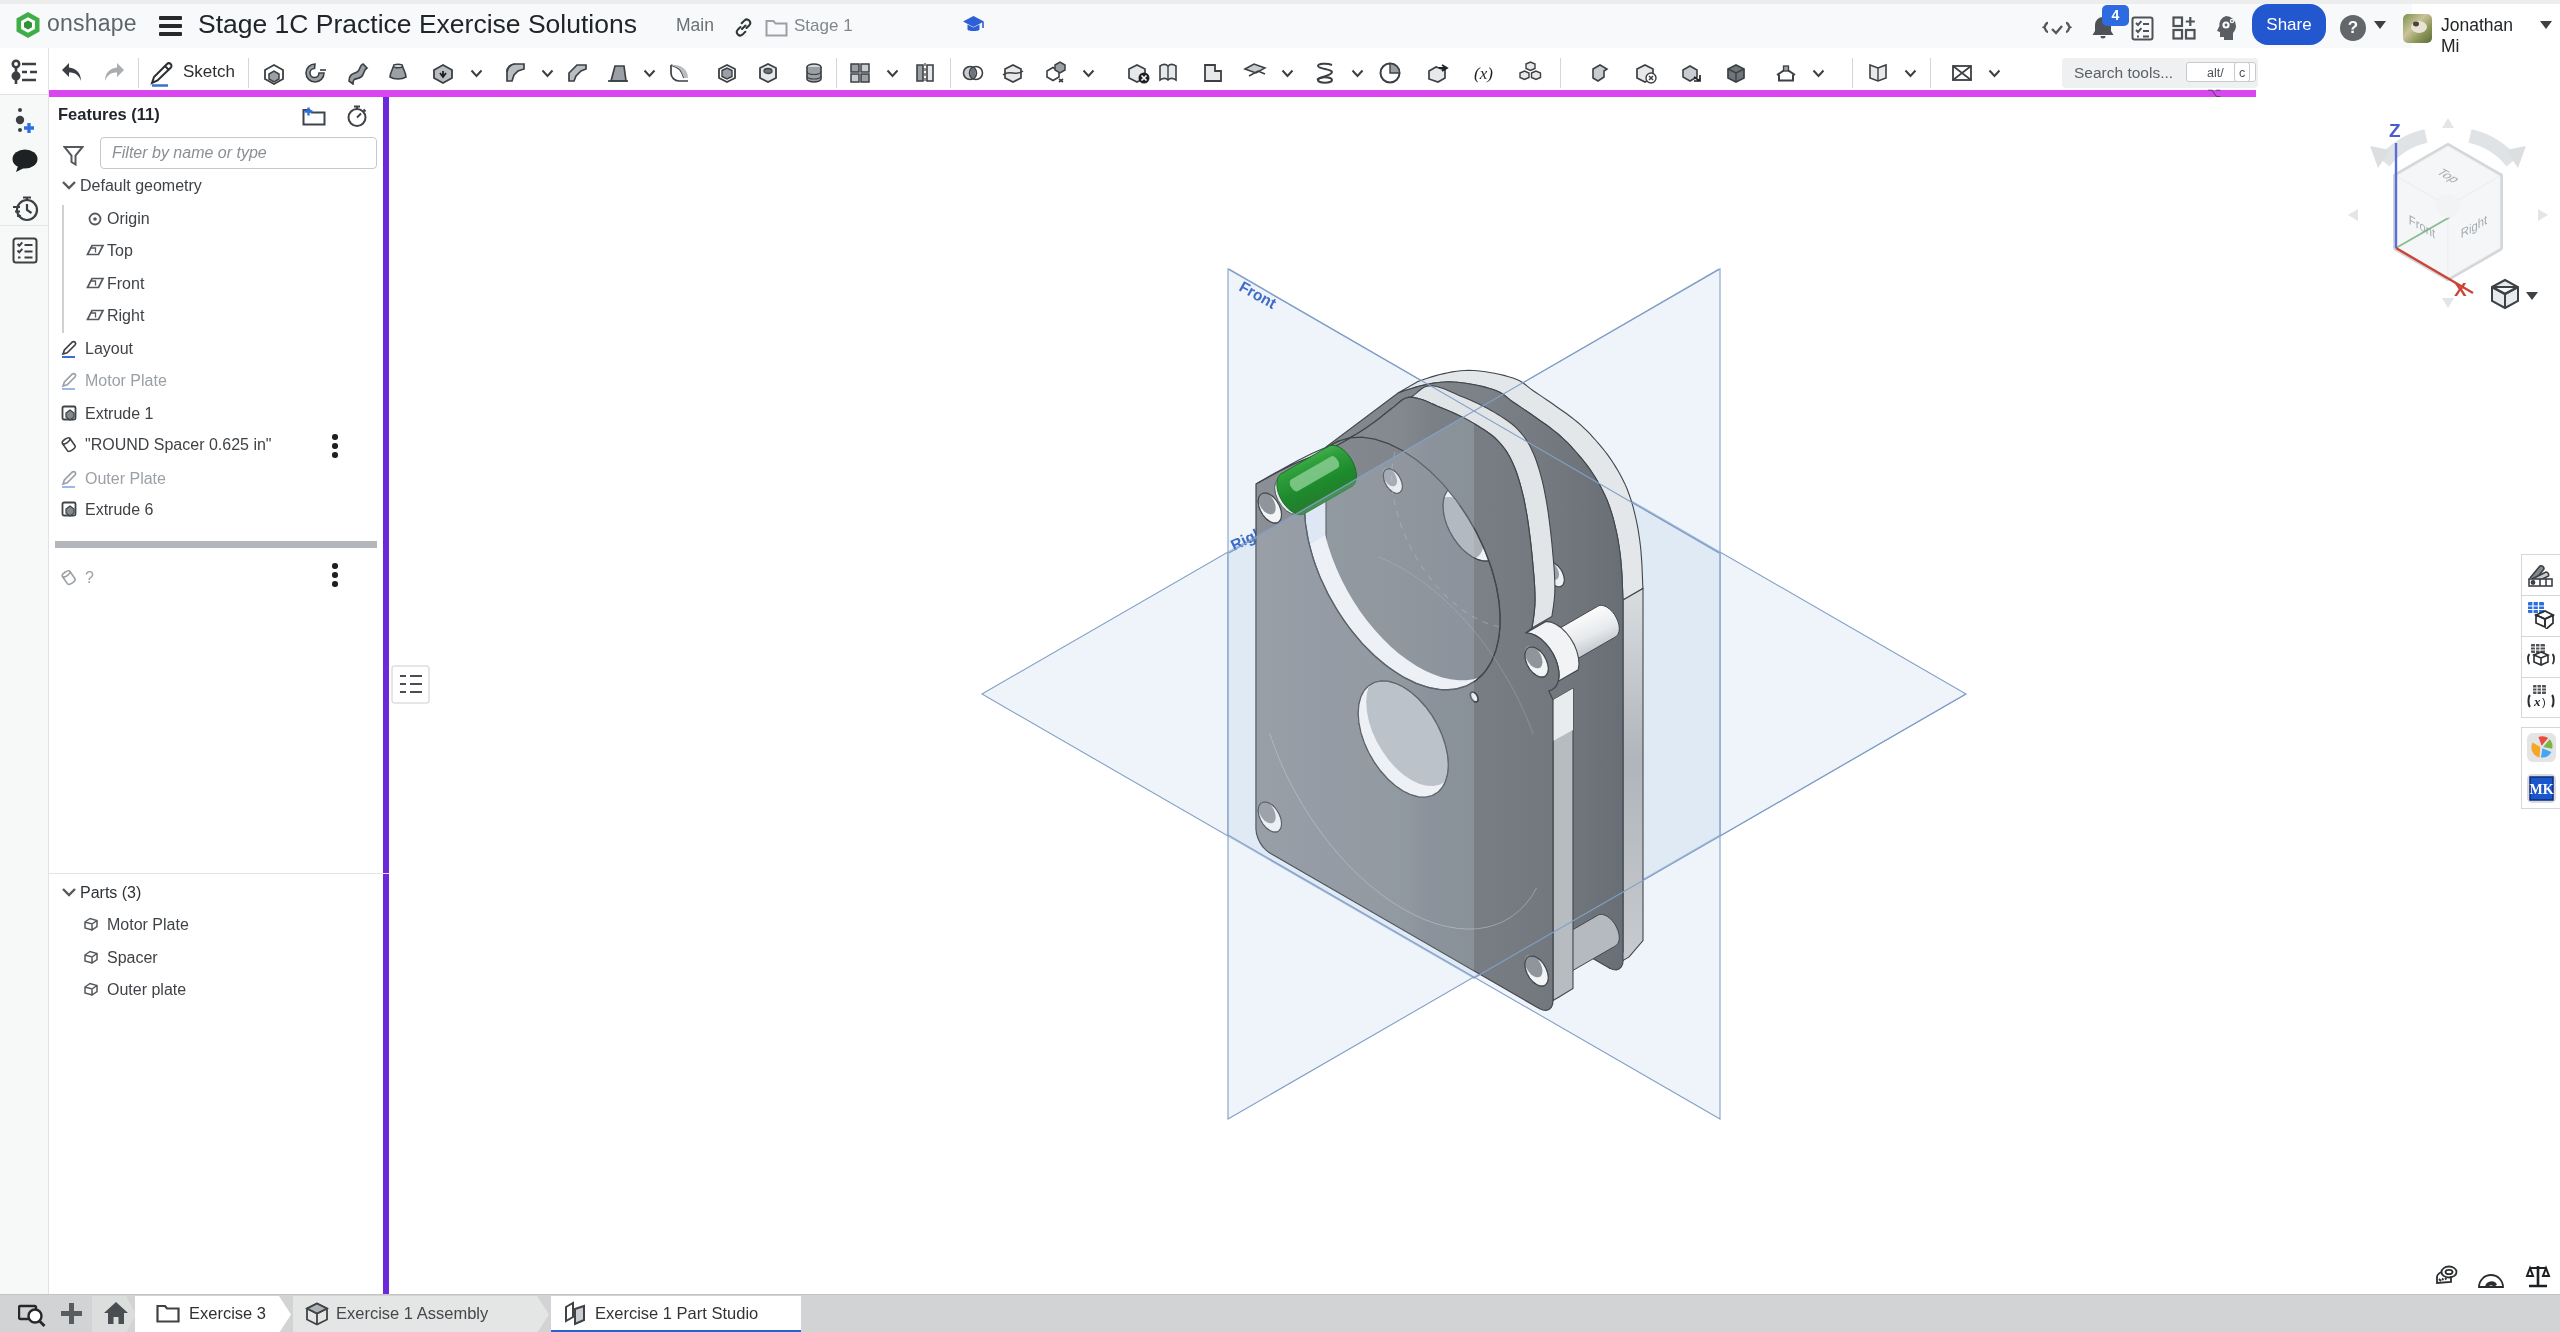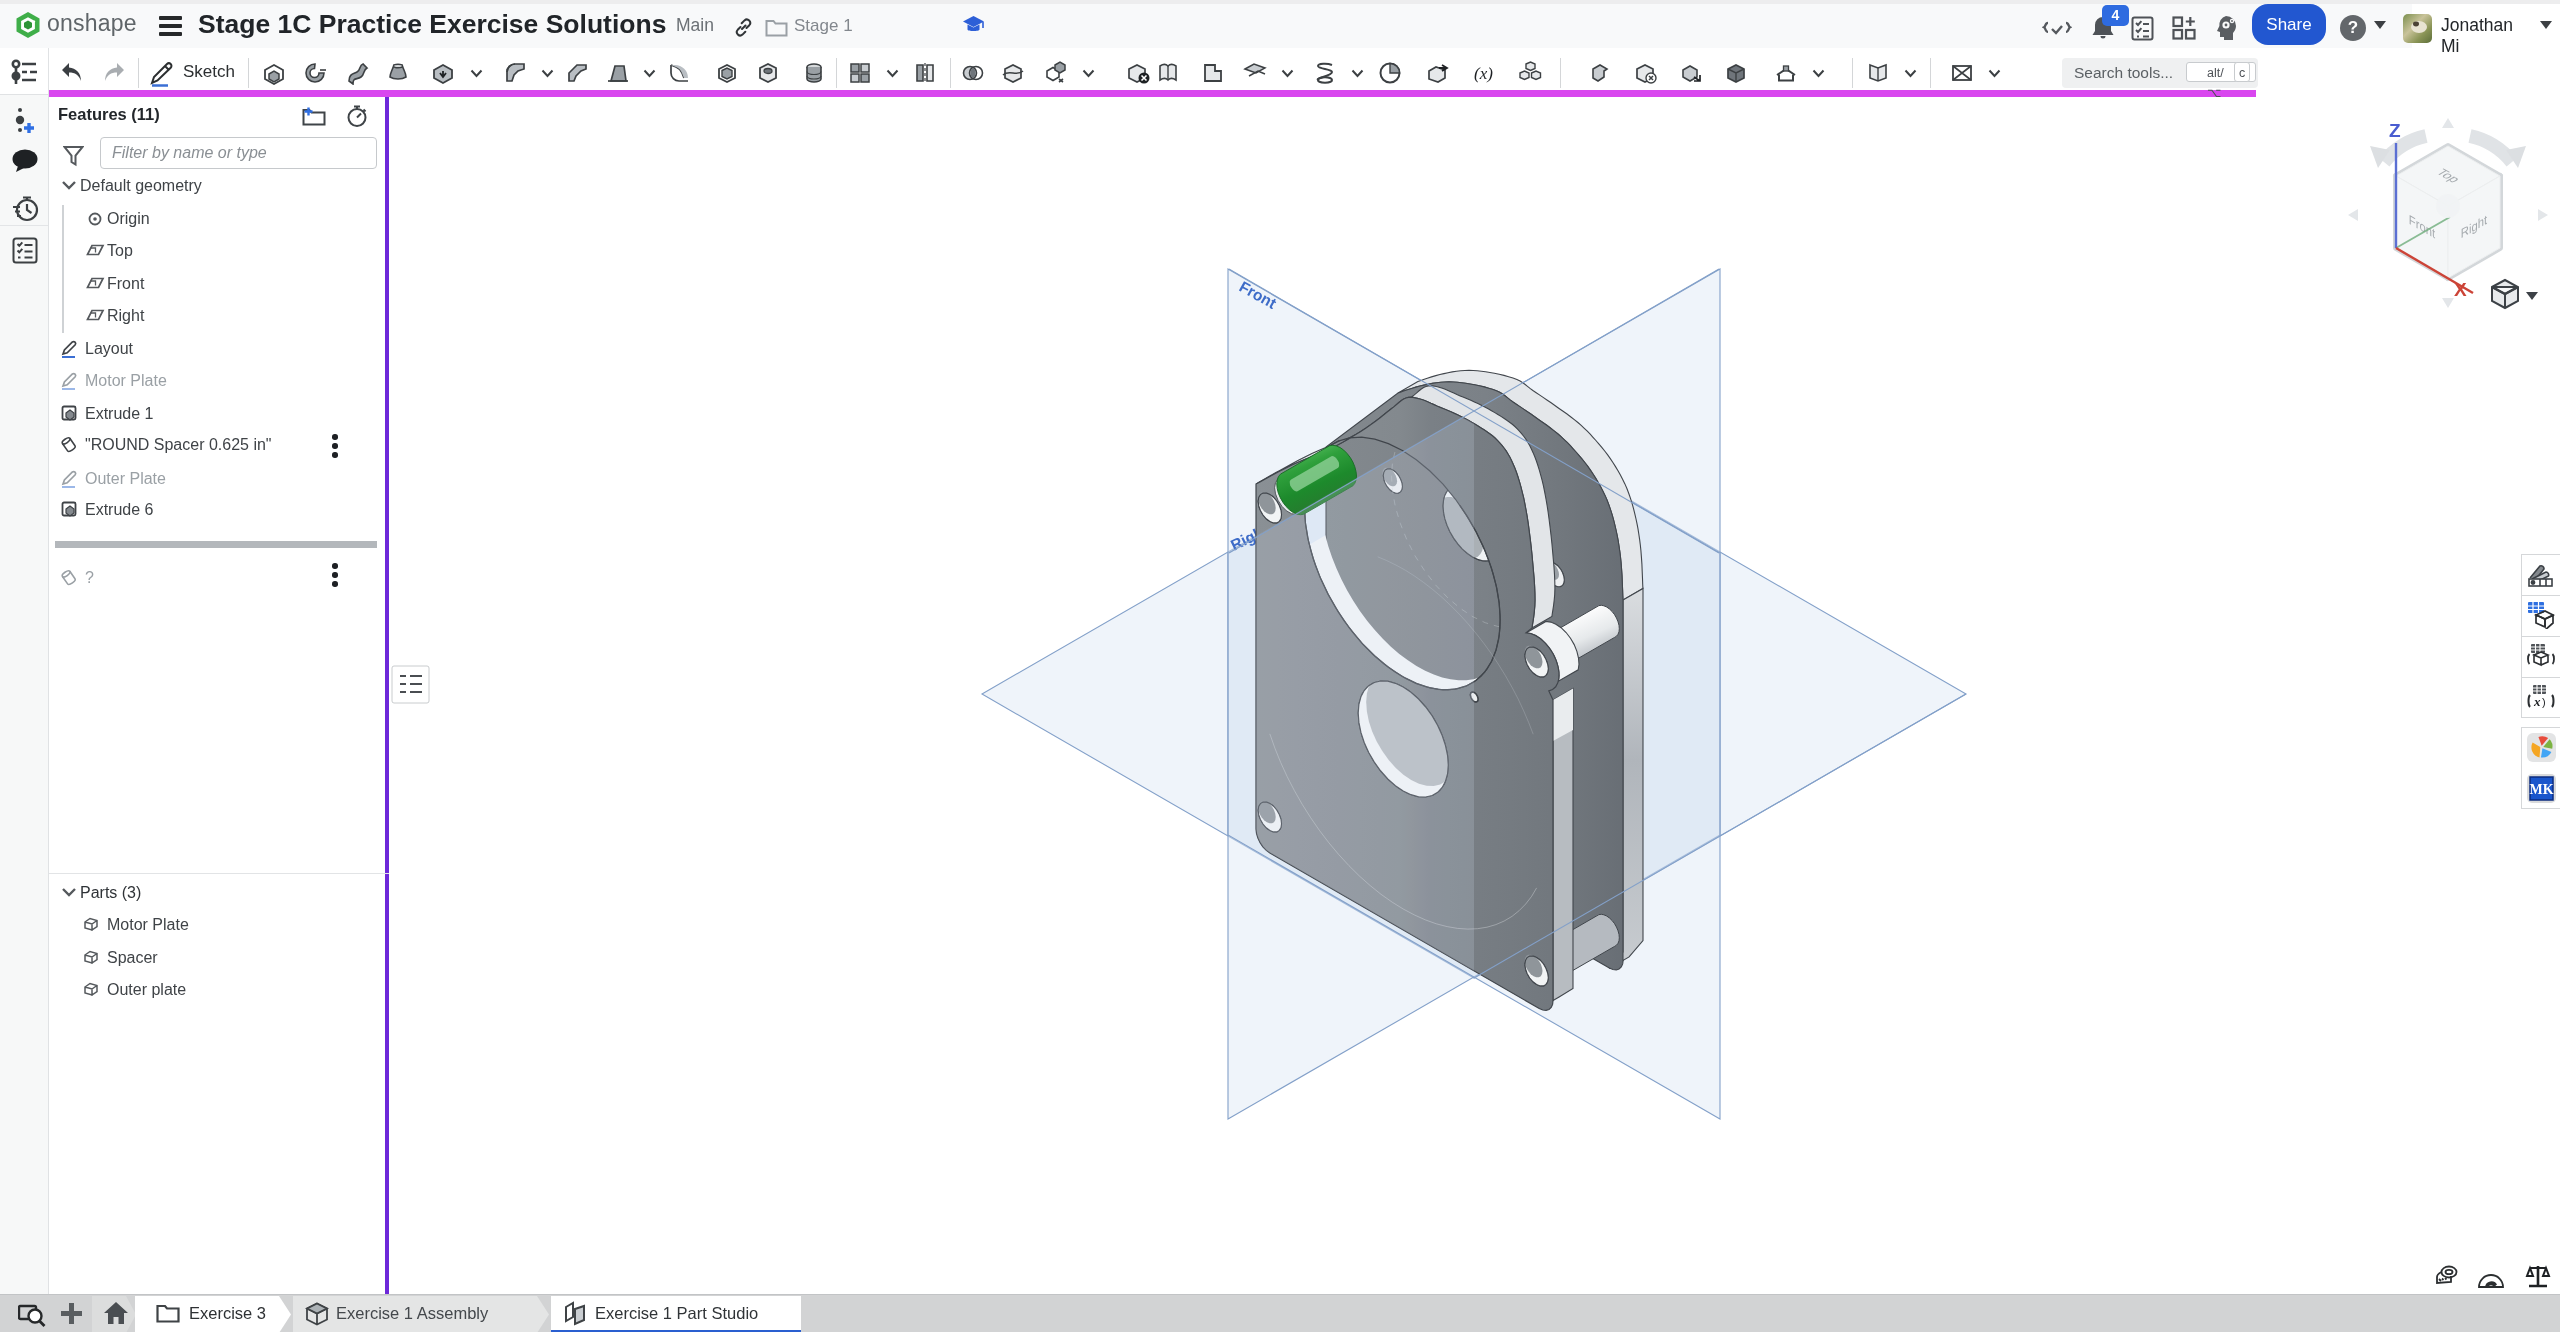--- a/index.html
+++ b/index.html
@@ -165,21 +165,21 @@
 <div style="position:absolute;left:0;top:0;width:2412px;height:48px;background:#f8f9fa">
 <div style="position:absolute;left:0;top:0;width:2560px;height:4px;background:#ededee"></div>
 <svg style="position:absolute;left:14px;top:11px" width="28" height="28" viewBox="0 0 28 28">
 <path d="M14 1 L25.5 7.5 V20.5 L14 27 L2.5 20.5 V7.5 Z" fill="#3fae49"></path>
 <path d="M14 6.2 L20.9 10.1 V17.9 L14 21.8 L7.1 17.9 V10.1 Z" fill="#fff"></path>
 <path d="M14 9.4 L18 11.7 V16.3 L14 18.6 L10 16.3 V11.7 Z" fill="#2e9437"></path>
 <path d="M18 11.7 L21 10.1" stroke="#fff" stroke-width="1.6"></path>
     </svg>
 <div style="position:absolute;left:47px;top:10px;font-size:23px;color:#5f6569;letter-spacing:0.2px">onshape</div>
 <div style="position:absolute;left:159px;top:16px;width:23px;height:4px;background:#26282a;border-radius:1px;box-shadow:0 8px 0 #26282a, 0 16px 0 #26282a"></div>
-<div style="position:absolute;left:198px;top:9px;font-size:26.5px;font-weight:bold;color:#212529">Stage 1C Practice Exercise Solutions</div>
+<div style="position:absolute;left:198px;top:9px;font-size:26.5px;font-weight:normal;color:#212529">Stage 1C Practice Exercise Solutions</div>
 <div style="position:absolute;left:676px;top:15px;font-size:17.5px;color:#6b7075">Main</div>
 <svg style="position:absolute;left:733px;top:17px" width="21" height="21" viewBox="0 0 21 21" fill="none" stroke="#303437" stroke-width="2" stroke-linecap="round">
       <path d="M9 12 L12.5 8.5 M7.5 10 l-2.8 2.8 a3.4 3.4 0 0 0 4.8 4.8 l2.8 -2.8 M13.5 11 l2.8-2.8 a3.4 3.4 0 0 0 -4.8-4.8 L8.7 6.2"></path>
     </svg>
 <svg style="position:absolute;left:765px;top:18px" width="23" height="19" viewBox="0 0 23 19" fill="none" stroke="#9aa0a5" stroke-width="2">
       <path d="M1.5 3 h7 l2 2.5 h11 v12 h-20 z"></path>
     </svg>
 <div style="position:absolute;left:794px;top:16px;font-size:17px;color:#82878d">Stage 1</div>
 <svg style="position:absolute;left:962px;top:15px" width="23" height="21" viewBox="0 0 23 21">
       <path d="M11.5 1 L22 6.5 L11.5 12 L1 6.5 Z" fill="#2d5fd7"></path>
@@ -444,21 +444,21 @@
 <svg style="position:absolute;left:11px;top:147px" width="28" height="27" viewBox="0 0 28 27" fill="none" stroke="#3c4043" stroke-width="2.2">
       <circle cx="16" cy="15" r="10"></circle>
       <path d="M16 9 v6 l4.5 3 M12 2.5 h8 M16 2.5 v3 M2 12 h7 M4 16.5 h5 M6 21 h4"></path>
     </svg>
 <svg style="position:absolute;left:12px;top:189px" width="26" height="27" viewBox="0 0 26 27" fill="none" stroke="#3c4043" stroke-width="2">
       <rect x="1.5" y="1.5" width="23" height="24" rx="2.5"></rect>
       <path d="M5.5 7 l1.8 1.8 l3 -3.4 M12.5 8 h8 M5.5 13.5 l1.8 1.8 l3 -3.4 M12.5 14.5 h8 M6 20.5 h2.5 M12.5 20.5 h8"></path>
     </svg>
 <div style="position:absolute;left:0;top:177px;width:48px;height:1px;background:#e3e5e7"></div>
 </div>
-<div style="position:absolute;left:49px;top:97px;width:340px;height:1197px;background:#fff;border-right:4px solid #6d28d9;font-size:16px;color:#3f4347">
+<div style="position:absolute;left:49px;top:97px;width:340px;height:1197px;background:#fff;border-right:6px solid #6d28d9;font-size:16px;color:#3f4347">
 <div style="position:absolute;left:9px;top:8px;font-size:16.5px;font-weight:bold;color:#23272b">Features (11)</div>
 <svg style="position:absolute;left:253px;top:9px" width="24" height="20" viewBox="0 0 24 20" fill="none" stroke="#3f4448" stroke-width="2">
       <path d="M1.5 4 h6 l2 2.5 h13 v12 h-21 z"></path>
       <path d="M6.5 1.5 v8 M2.5 5.5 h8" stroke="#2f6fe4" stroke-width="2.4"></path>
     </svg>
 <svg style="position:absolute;left:297px;top:8px" width="22" height="22" viewBox="0 0 22 22" fill="none" stroke="#3f4448" stroke-width="2">
       <circle cx="11" cy="12.5" r="8.5"></circle>
       <path d="M8 1.5 h6 M11 1.5 v2.5 M11 12.5 l4 -4 M17.5 4.5 l2 2"></path>
     </svg>
 <svg style="position:absolute;left:14px;top:48px" width="21" height="22" viewBox="0 0 21 22" fill="none" stroke="#55595d" stroke-width="2">

